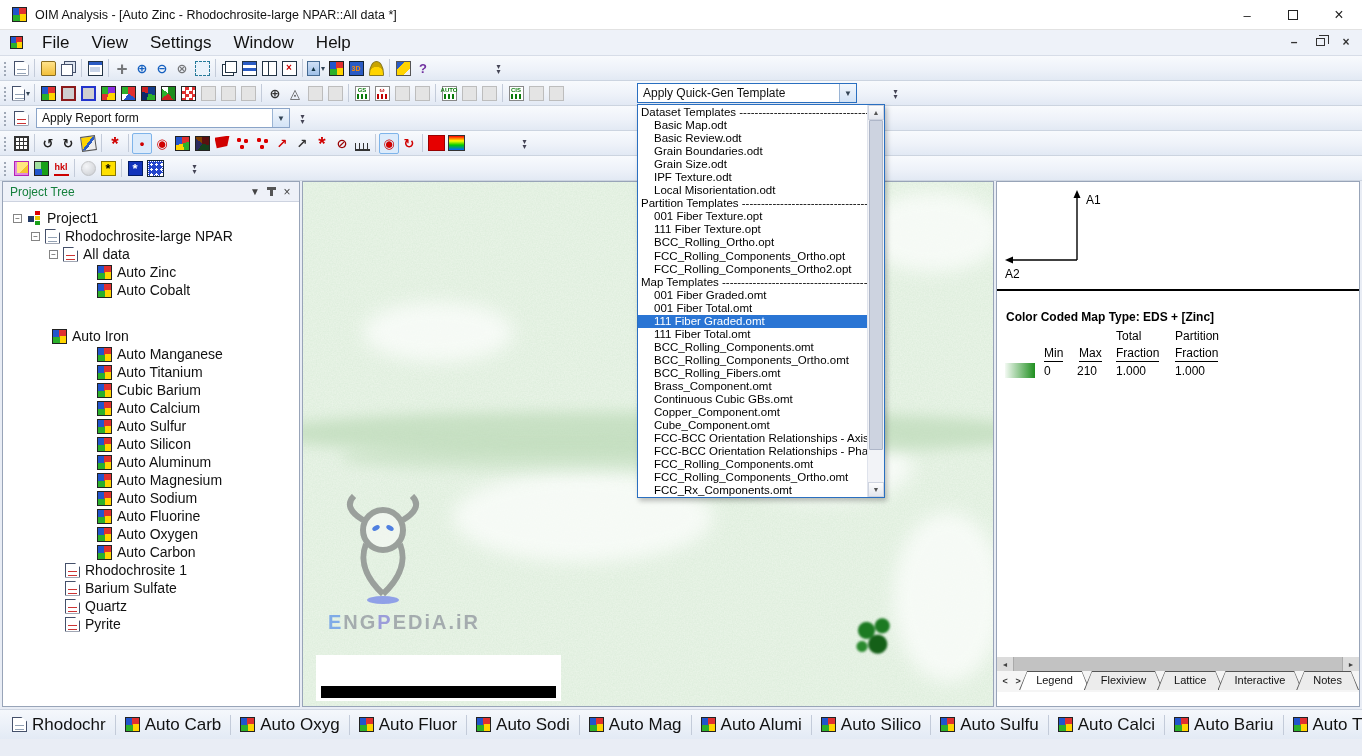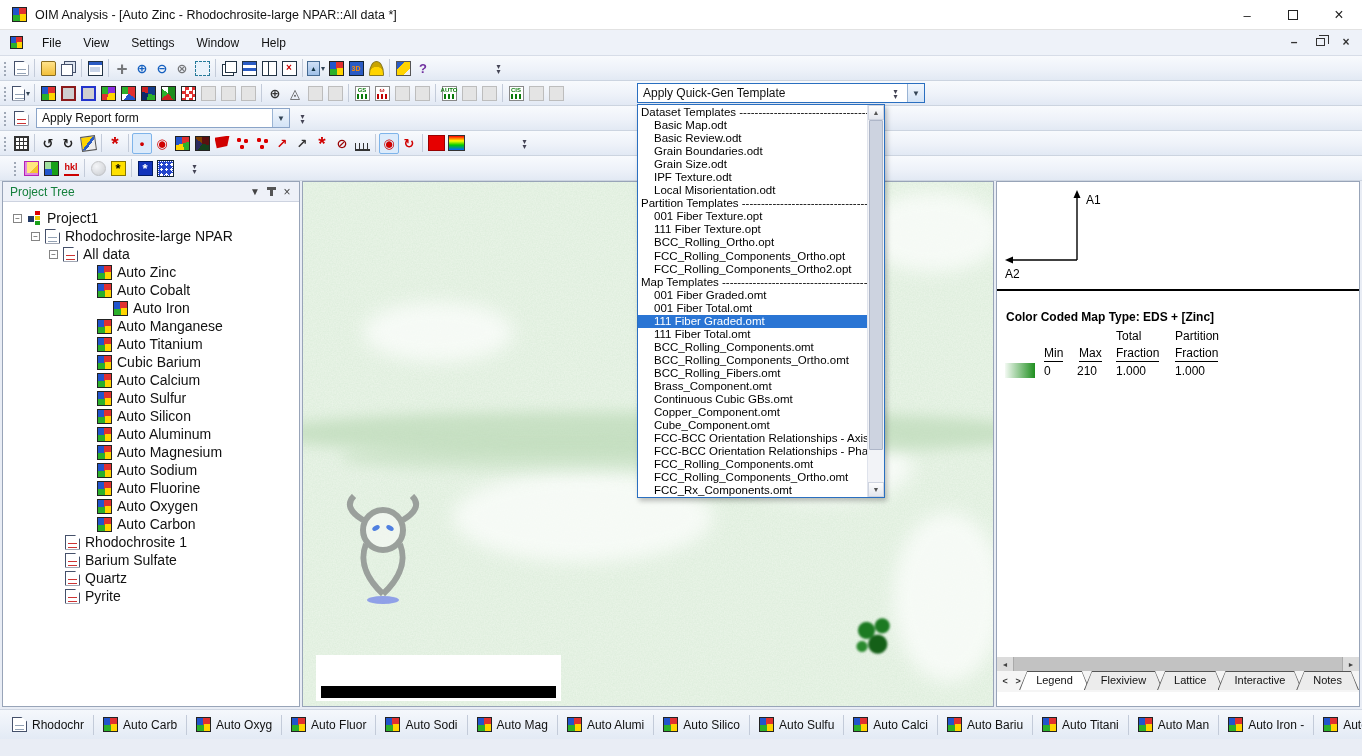--- a/index.html
+++ b/index.html
@@ -11,29 +11,29 @@
   #titlebar { position:absolute; left:0; top:0; width:100%; height:30px; background:#ffffff; display:flex; align-items:center; border-bottom:1px solid #e2e2e2;}
   #titlebar .app-ico { margin:0 8px 0 12px; }
   #title-text { font-size:12.5px; color:#111; }
   #title-controls { position:absolute; right:0; top:0; height:30px; display:flex; }
   .tc-btn { width:46px; height:30px; display:flex; align-items:center; justify-content:center; font-size:13px; color:#222; }
   .tc-box { width:10px; height:10px; border:1px solid #222; display:inline-block; }
 
   
   #menubar { position:absolute; left:0; top:30px; width:100%; height:26px; background:#eef2f9; display:flex; align-items:center; border-bottom:1px solid #d7dde8; }
   #menubar .app-ico { margin:0 8px 0 10px; }
-  .menu-item { padding:4px 11px; font-size:12px; color:#111; }
+  .menu-item { padding:4px 11px; font-size:17px; color:#111; }
   #mdi-controls { position:absolute; right:8px; top:4px; display:flex; gap:10px; align-items:center; }
   .mdi-btn { width:16px; height:16px; display:flex; align-items:center; justify-content:center; color:#333; font-size:12px; font-weight:bold; }
   .mdi-restore { width:9px; height:8px; border:1px solid #333; position:relative; background:#eef2f9; }
   .mdi-restore::before { content:""; position:absolute; left:2px; top:-4px; width:9px; height:8px; border:1px solid #333; border-bottom:none; border-left:none; }
 
   
   .tbrow { position:absolute; left:0; width:100%; height:25px; background:linear-gradient(180deg,#f8fafd 0%,#eef2f9 55%,#e2e9f4 100%); border-bottom:1px solid #ccd4e0; display:flex; align-items:center; }
-  #tb1 { top:56px; } #tb2 { top:81px; } #tb3 { top:106px; } #tb4 { top:131px; } #tb5 { top:156px; height:25px;padding-left:10px; }
+  #tb1 { top:56px; } #tb2 { top:81px; } #tb3 { top:106px; } #tb4 { top:131px; } #tb5 { top:156px; height:25px; }
   .grip { width:6px; height:17px; margin:0 3px 0 2px; background-image:radial-gradient(circle,#9fa8b6 1px,transparent 1.3px); background-size:4px 4px; background-position:1px 1px; }
   .tb-btn { width:20px; height:21px; display:flex; align-items:center; justify-content:center; border:1px solid transparent; border-radius:2px; position:relative; background:transparent; }
   .tb-btn.active { background:#dcebfb; border-color:#7eb4ea; }
   .tb-btn.dis .tb-ico { filter:grayscale(1) brightness(1.15); opacity:.55; }
   .tb-sep { width:1px; height:18px; background:#c3cbd9; margin:0 3px; }
   .tb-more { position:absolute; top:2px; width:13px; height:21px; display:flex; flex-direction:column; align-items:center; justify-content:center; color:#445; font-size:8px; line-height:5px; }
   .dd-arrow { font-size:8px; color:#345; margin-left:1px; }
 
   .tb-ico { width:15px; height:15px; display:flex; align-items:center; justify-content:center; font-size:13px; line-height:1; font-weight:bold; }
   .g-big { font-size:19px; }
@@ -88,21 +88,21 @@
   .k-edit { background:linear-gradient(135deg,#2a5bc4 0 30%,#ffd400 30% 75%,#f0f0f0 75%); border:1px solid #555; }
   .k-hier { position:relative; }
   .k-hier::before { content:""; position:absolute; left:1px; top:5px; width:6px; height:6px; background:#223a66; }
   .k-hier::after { content:""; position:absolute; right:2px; top:0; width:5px; height:4px; background:#d00;
      box-shadow:0 5px 0 #e6c800,0 10px 0 #18a018; }
 
   
   .combo { position:absolute; height:20px; background:#fff; display:flex; align-items:center; }
   .combo .cb-text { flex:1; padding:0 5px; font-size:12px; white-space:nowrap; overflow:hidden; }
   .combo .cb-arrow { width:17px; height:100%; background:linear-gradient(180deg,#f2f7fd,#d3e3f6); border-left:1px solid #9ab4d4; display:flex; align-items:center; justify-content:center; font-size:8px; color:#345; }
-  #combo-quickgen { left:637px; top:2px; width:288px; border:1px solid #2a6fc0; }
+  #combo-quickgen { left:637px; top:2px; width:220px; border:1px solid #2a6fc0; }
   #combo-report { left:36px; top:2px; width:254px; border:1px solid #8aa4c8; }
 
   
   #dropdown { position:absolute; left:637px; top:104px; width:248px; height:394px; background:#fff; border:1px solid #2a6fc0; z-index:60; display:flex; box-shadow:2px 3px 5px rgba(0,0,0,.25); }
   #dd-items { flex:1; overflow:hidden; padding-top:1px; }
   .dd-item, .dd-header { height:13.05px; line-height:13.05px; font-size:11.5px; white-space:nowrap; overflow:hidden; color:#000; }
   .dd-item { padding-left:16px; }
   .dd-header { padding-left:3px; }
   .dd-item.selected { background:var(--accent,#2a75d4); color:#fff; }
   #dd-scroll { width:17px; background:#f2f3f7; border-left:1px solid #dfe3ec; display:flex; flex-direction:column; align-items:stretch; }
@@ -147,21 +147,21 @@
   #hs-thumb { flex:1; background:#c2c2c2; border-left:1px solid #aaa; border-right:1px solid #aaa; }
   #tabbar { position:absolute; left:0; bottom:14px; width:100%; height:21px; background:#f5f5f5; display:flex; align-items:flex-start; gap:1px; padding-left:2px; }
   .tab-nav { width:15px; height:15px; margin-top:2px; display:flex; align-items:center; justify-content:center; font-size:9px; color:#333; font-weight:bold; }
   .tab-outer { height:19px; background:#555; clip-path:polygon(8px 0,calc(100% - 8px) 0,100% 100%,0 100%); padding:1px 1px 0 1px; margin-left:-6px; }
   .tab-inner { height:18px; background:#ececec; clip-path:polygon(7px 0,calc(100% - 7px) 0,100% 100%,0 100%); padding:2px 16px 0 16px; font-size:11px; white-space:nowrap; }
   .tab-outer.active .tab-inner { background:#fff; }
 
   
   #winbar { position:absolute; left:0; top:709px; width:100%; height:30px; background:linear-gradient(180deg,#f5f8fc,#e3eaf5); border-top:1px solid #cfd6e2; display:flex; align-items:center; overflow:hidden; }
   .wb-btn { display:flex; align-items:center; gap:5px; padding:3px 6px; margin:0 1px; }
-  .wb-btn .lbl { font-size:12px; white-space:nowrap; }
+  .wb-btn .lbl { font-size:17px; white-space:nowrap; }
   .wb-sep { width:1px; height:20px; background:#c3cbd9; margin:0 2px; }
 
   
   #statusbar { position:absolute; left:0; top:739px; width:100%; height:17px; background:#f2f2f2; border-top:1px solid #d8d8d8; display:flex; align-items:center; }
   #status-help { padding-left:8px; font-size:12px; color:#222; flex:1; }
   .ind { padding:0 10px; font-size:11px; color:#333; border-left:1px solid #d0d0d0; height:100%; display:flex; align-items:center; }
   #resize-grip { width:16px; height:16px; background-image:radial-gradient(circle,#a8a8a8 1px,transparent 1.3px); background-size:4px 4px; background-position:bottom right; margin-right:1px; }
 </style>
 </head>
 <body>
@@ -508,21 +508,21 @@
         </div>
         <div id="tree-autos">
             <div class="trow" style="padding-left: 94px;">
               <span class="tb-ico k-mosaic tree-ico"></span>
               <span class="lbl">Auto Zinc</span>
             </div>
             <div class="trow" style="padding-left: 94px;">
               <span class="tb-ico k-mosaic tree-ico"></span>
               <span class="lbl">Auto Cobalt</span>
             </div>
-            <div class="trow" style="padding-left: 110px;">
+            <div class="trow" style="padding-left: 49px; margin-top: 28px;">
               <span class="tb-ico k-mosaic tree-ico"></span>
               <span class="lbl">Auto Iron</span>
             </div>
             <div class="trow" style="padding-left: 94px;">
               <span class="tb-ico k-mosaic tree-ico"></span>
               <span class="lbl">Auto Manganese</span>
             </div>
             <div class="trow" style="padding-left: 94px;">
               <span class="tb-ico k-mosaic tree-ico"></span>
               <span class="lbl">Auto Titanium</span>
@@ -611,20 +611,21 @@
             <circle cx="55" cy="36" r="20" fill="#f2f7f1"></circle>
             <path d="M35 26 C 22 18, 18 10, 26 2"></path>
             <path d="M75 26 C 88 18, 92 10, 84 2"></path>
             <path d="M38 50 C 30 70, 42 88, 55 100"></path>
             <path d="M72 50 C 80 70, 68 88, 55 100"></path>
           </g>
           <ellipse cx="48" cy="34" rx="4" ry="2.4" fill="#4f7fe0" transform="rotate(-30 48 34)"></ellipse>
           <ellipse cx="62" cy="34" rx="4" ry="2.4" fill="#4f7fe0" transform="rotate(30 62 34)"></ellipse>
           <ellipse cx="55" cy="106" rx="16" ry="4" fill="#7b8ce8" opacity="0.8"></ellipse>
         </svg>
+        <div id="wm-text"><span style="color: rgb(111, 159, 232);">E</span><span style="color: rgb(154, 160, 166);">NG</span><span style="color: rgb(143, 143, 216);">P</span><span style="color: rgb(154, 160, 166);">EDiA.iR</span></div>
       </div>
       <div id="scalebox">
         <div id="scale-bar"></div>
       </div>
     </div>
 
     <div id="right-panel">
       <svg id="axes" width="364" height="107">
         <line x1="80" y1="78" x2="80" y2="14" stroke="#000" stroke-width="1.4"></line>
         <polygon points="80,8 76.5,16 83.5,16" fill="#000"></polygon>

